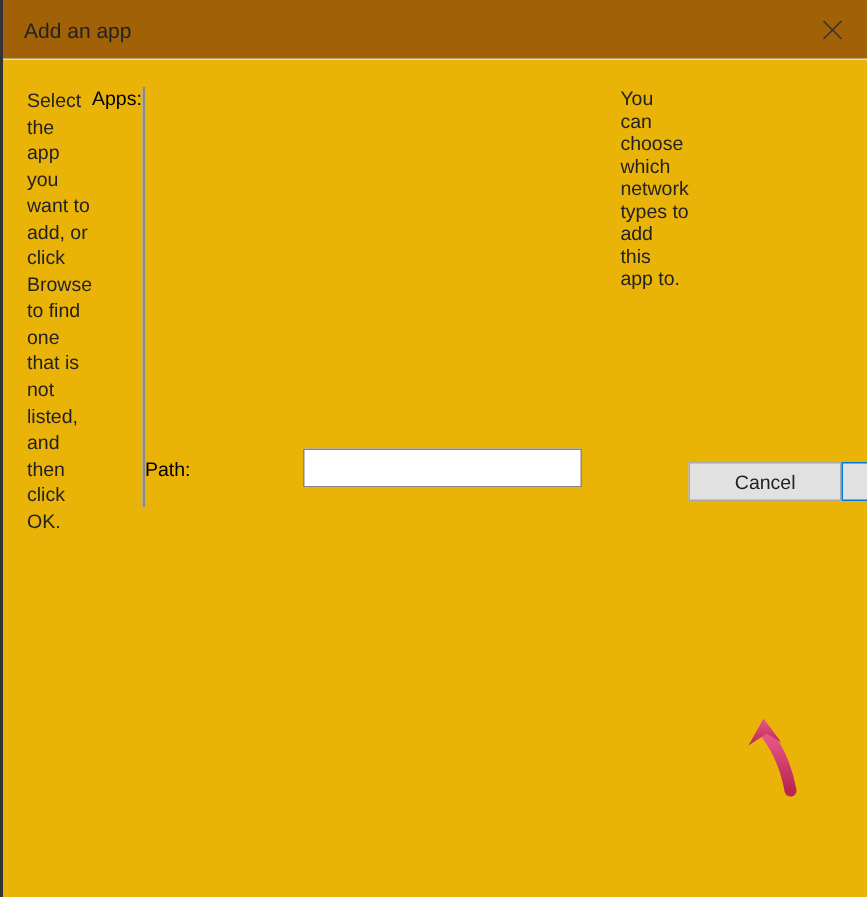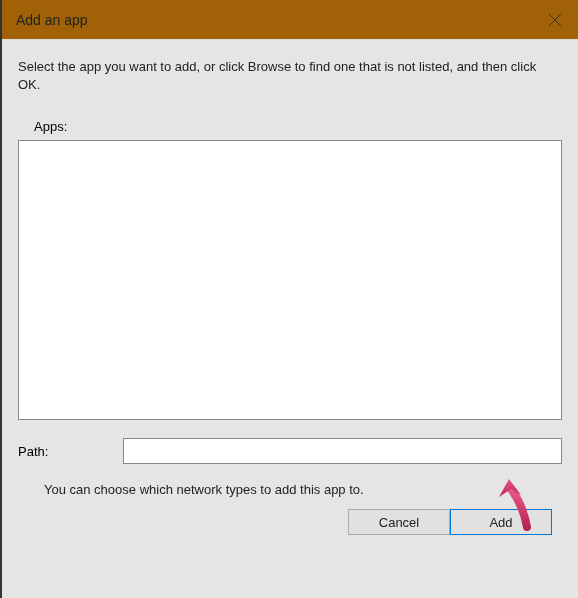--- a/index.html
+++ b/index.html
@@ -26,36 +26,35 @@
     .close-btn {
       width: 46px;
       height: 40px;
       display: flex;
       align-items: center;
       justify-content: center;
       cursor: pointer;
     }
     .close-btn svg { width: 14px; height: 14px; }
     .content {
-      background: #e5e5e5;
+      background: #eab308;
       padding: 18px 16px 14px 16px;
       height: calc(100% - 40px);
       display: flex;
-      flex-direction: column;
+      flex-direction: row;
     }
     .instruction {
       font-size: 13px;
       color: #222;
       line-height: 1.35;
       margin-bottom: 26px;
     }
     .apps-label {
       font-size: 13px;
       margin-bottom: 6px;
-      margin-left: 16px;
     }
     .apps-list {
       background: #fff;
       border: 1px solid #888;
       width: 100%;
       height: 280px;
       margin-bottom: 18px;
     }
     .path-row {
       display: flex;

